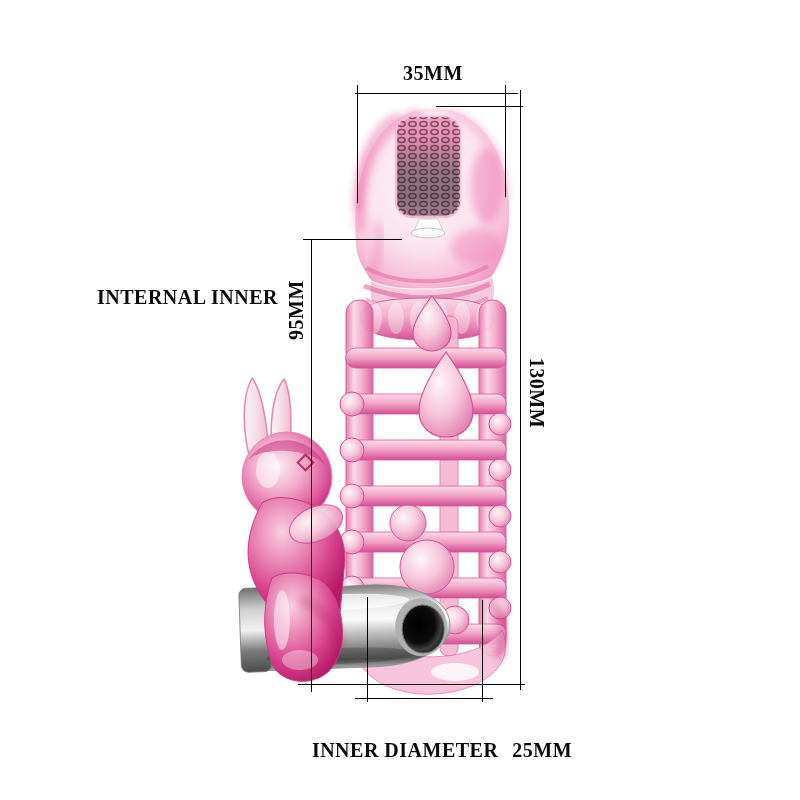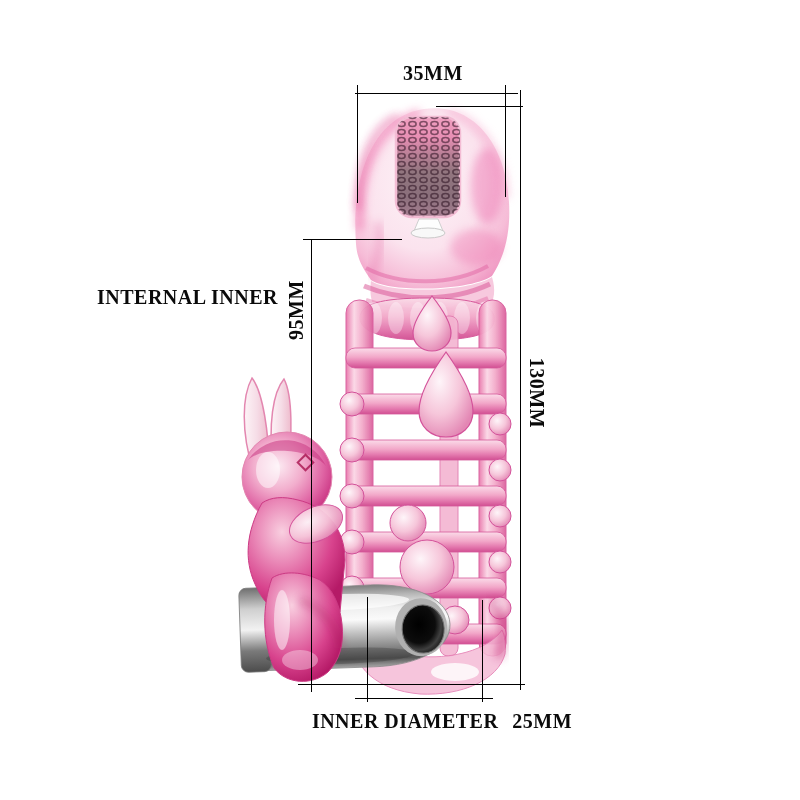--- a/index.html
+++ b/index.html
@@ -207,17 +207,17 @@
   <div class="dim" style="left:355px;top:698px;width:138px;height:1px"></div>
 
   <div class="txt center-x" style="left:433px;top:62px;">35MM</div>
 
   <div class="txt" style="left:97px;top:286px;">INTERNAL INNER</div>
 
   <div class="txt rot-ccw" style="left:296px;top:310px;">95MM</div>
 
   <div class="txt rot-cw" style="left:537px;top:393px;">130MM</div>
 
-  <div class="txt center-x" style="left:442px;top:710px;">
+  <div class="txt center-x" style="left:442px;top:739px;">
     <span>INNER DIAMETER</span><span class="gap">25MM</span>
   </div>
 
 </div>
 
 </body></html>

